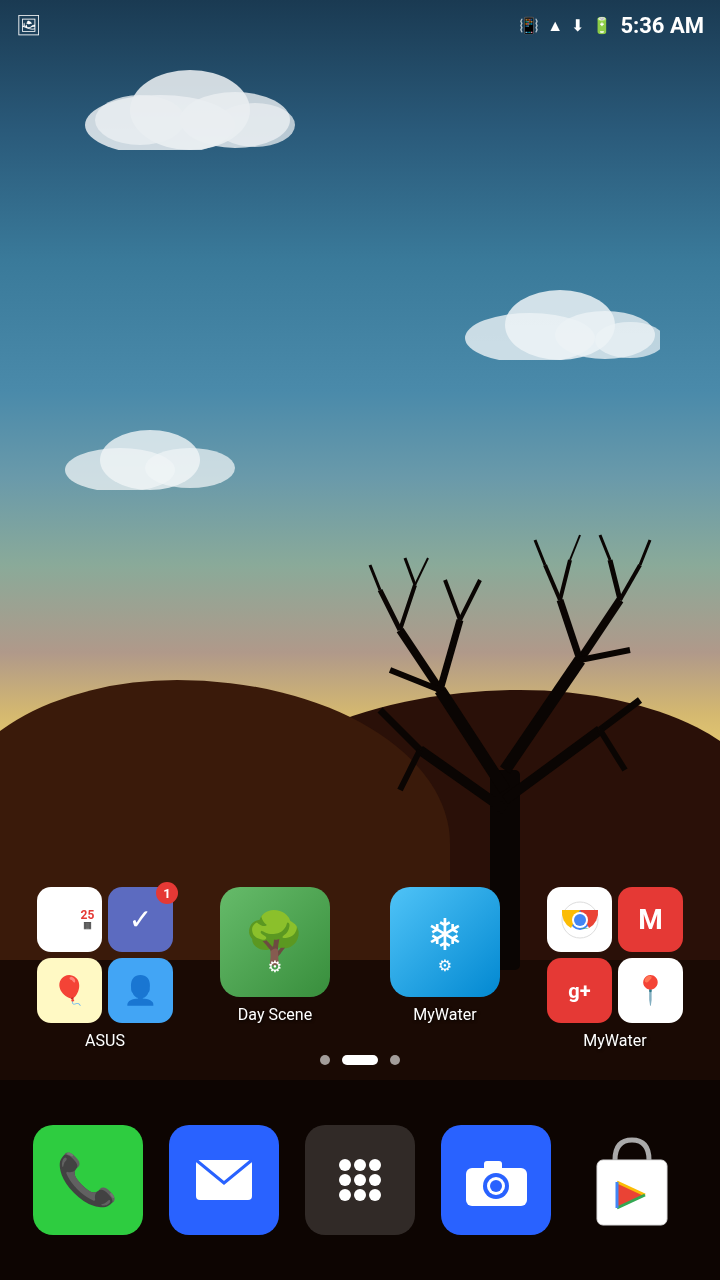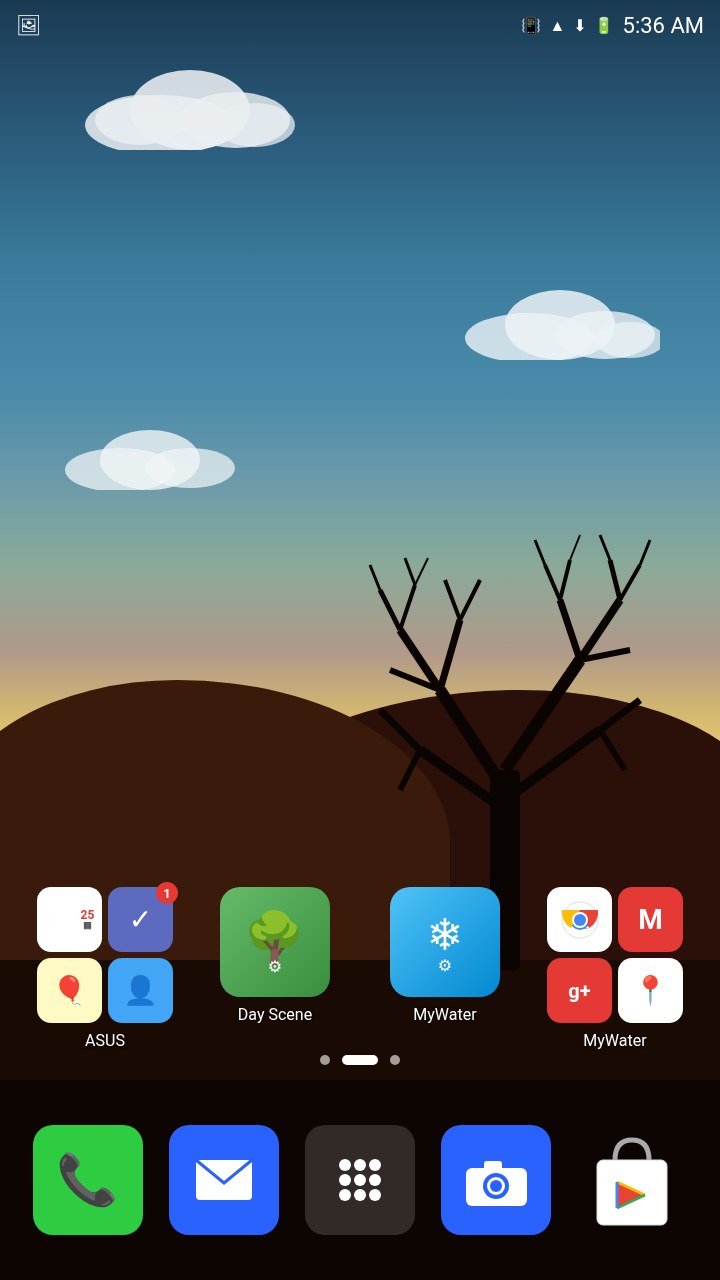--- a/index.html
+++ b/index.html
@@ -130,21 +130,21 @@
 
     .status-right {
       display: flex;
       align-items: center;
       gap: 8px;
     }
 
     .status-time {
       color: white;
       font-size: 22px;
-      font-weight: 400;
+      font-weight: 700;
     }
 
     
     #app-grid {
       position: absolute;
       bottom: 220px;
       left: 0;
       width: 100%;
       padding: 0 20px;
       z-index: 10;

